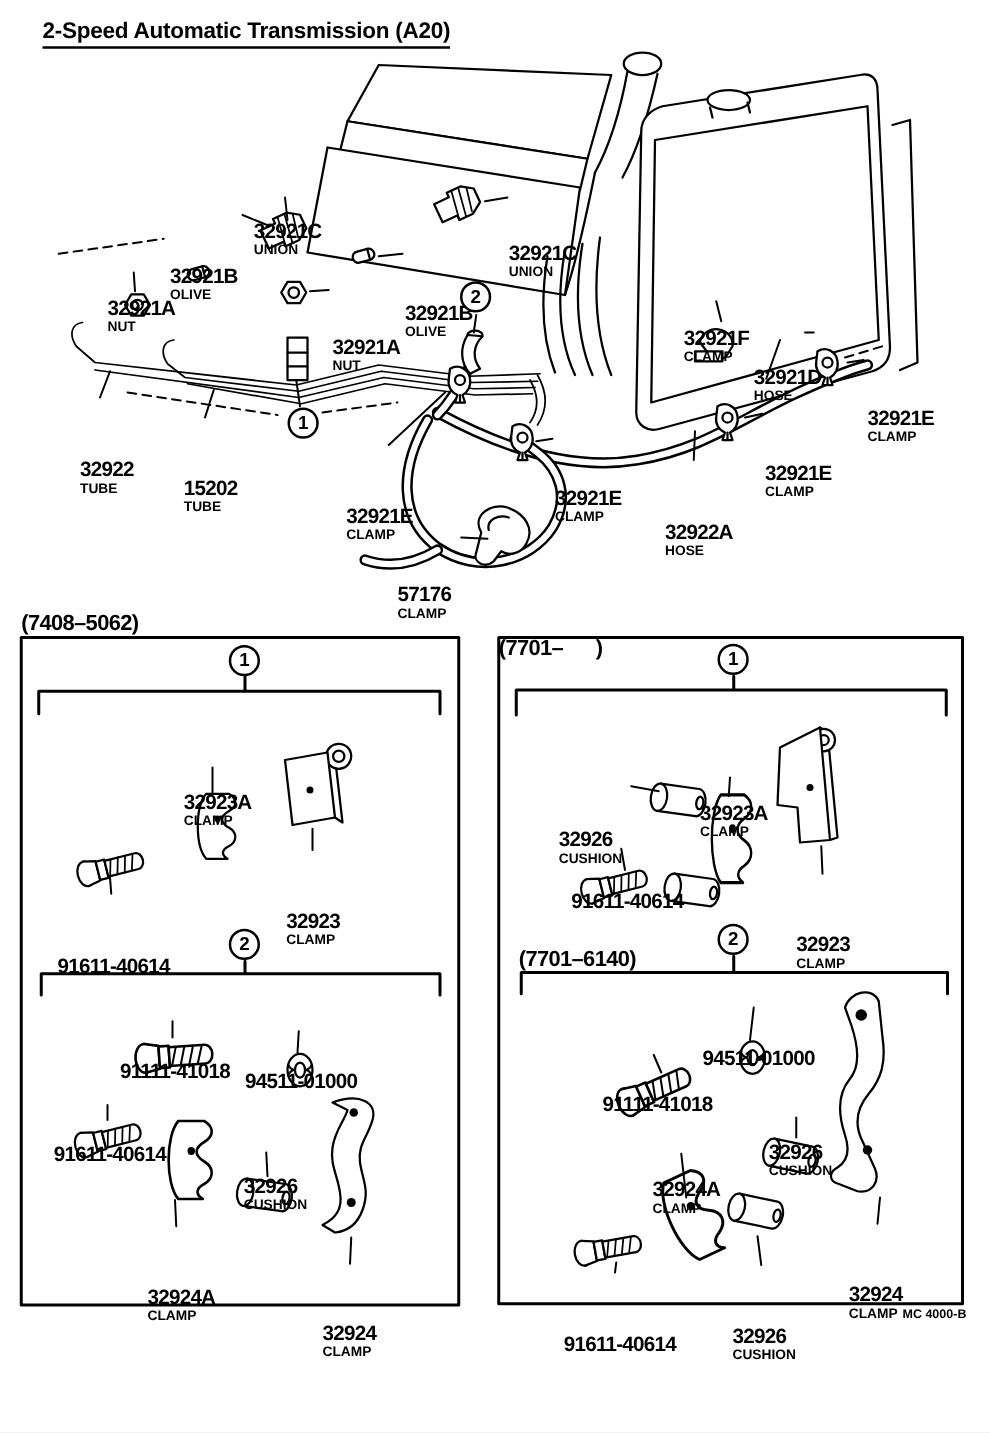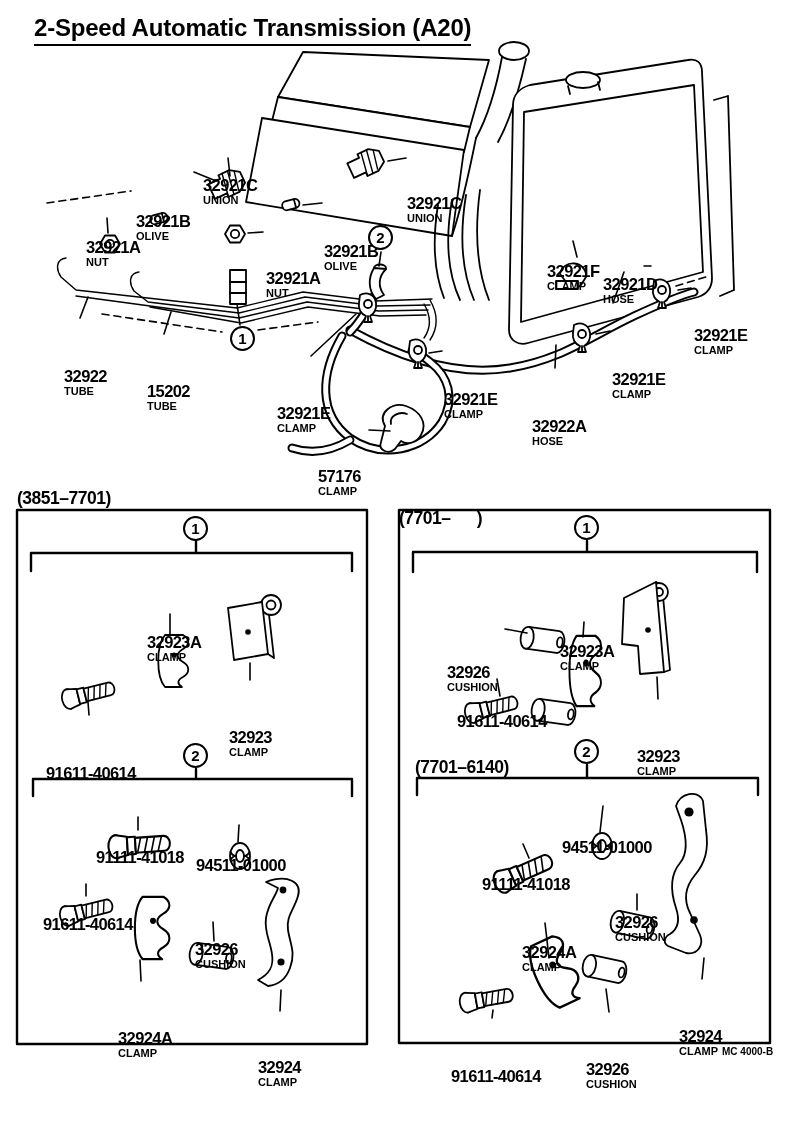--- a/index.html
+++ b/index.html
@@ -1,17 +1,17 @@
 <!DOCTYPE html>
 <html><head>
 <meta charset="utf-8">
 <style>
   html,body{margin:0;padding:0;background:#e8e8e8;}
   .page{position:relative;width:792px;height:1146px;background:#ffffff;font-family:"Liberation Sans",sans-serif;color:#000;overflow:hidden;}
-  .title{position:absolute;left:34px;top:14px;font-size:24px;font-weight:bold;letter-spacing:-0.2px;border-bottom:2.5px solid #000;padding-bottom:2px;}
+  .title{position:absolute;left:34px;top:14px;font-size:18px;font-weight:bold;letter-spacing:-0.2px;border-bottom:2.5px solid #000;padding-bottom:2px;}
   .co{position:absolute;line-height:1;margin-top:47px;}
   .co-code{font-size:16.5px;font-weight:bold;letter-spacing:-0.6px;white-space:pre;}
   .co-sub{font-size:11px;font-weight:bold;letter-spacing:0;margin-top:1px;white-space:pre;}
   .marker{position:absolute;width:21px;height:21px;border:2.5px solid #000;border-radius:50%;font-size:15px;font-weight:bold;display:flex;align-items:center;justify-content:center;background:#fff;}
   .box-header{position:absolute;font-size:17.5px;font-weight:bold;letter-spacing:-0.5px;white-space:pre;}
   .footer-code{position:absolute;left:722px;top:1046px;font-size:10px;font-weight:bold;letter-spacing:0;}
   svg.art{position:absolute;left:0;top:0;}
   .art path,.art rect,.art circle,.art ellipse,.art line{stroke:#000;stroke-width:1.8;fill:none;stroke-linecap:round;stroke-linejoin:round;}
   .art .w{fill:#fff;}
   .art .blk{fill:#000;stroke:none;}
@@ -234,21 +234,21 @@
     <div class="co-sub">OLIVE</div>
   </div>
   <div class="co" style="left:266px;top:223px">
     <div class="co-code">32921A</div>
     <div class="co-sub">NUT</div>
   </div>
   <div class="co" style="left:547px;top:216px">
     <div class="co-code">32921F</div>
     <div class="co-sub">CLAMP</div>
   </div>
-  <div class="co" style="left:603px;top:229px">
+  <div class="co" style="left:603px;top:247px">
     <div class="co-code">32921D</div>
     <div class="co-sub">HOSE</div>
   </div>
   <div class="co" style="left:694px;top:280px">
     <div class="co-code">32921E</div>
     <div class="co-sub">CLAMP</div>
   </div>
   <div class="co" style="left:64px;top:321px">
     <div class="co-code">32922</div>
     <div class="co-sub">TUBE</div>
@@ -274,21 +274,21 @@
     <div class="co-sub">HOSE</div>
   </div>
   <div class="co" style="left:318px;top:421px">
     <div class="co-code">57176</div>
     <div class="co-sub">CLAMP</div>
   </div>
 
   <div class="marker" style="left:230px;top:326px">1</div>
   <div class="marker" style="left:368px;top:225px">2</div>
 
-  <div class="box-header" style="left:17px;top:488px">(3851–7701)</div>
+  <div class="box-header" style="left:17px;top:488px">(7408–5062)</div>
   <div class="marker" style="left:183px;top:516px">1</div>
   <div class="marker" style="left:183px;top:743px">2</div>
 
   <div class="co" style="left:147px;top:587px">
     <div class="co-code">32923A</div>
     <div class="co-sub">CLAMP</div>
   </div>
   <div class="co" style="left:229px;top:682px">
     <div class="co-code">32923</div>
     <div class="co-sub">CLAMP</div>

